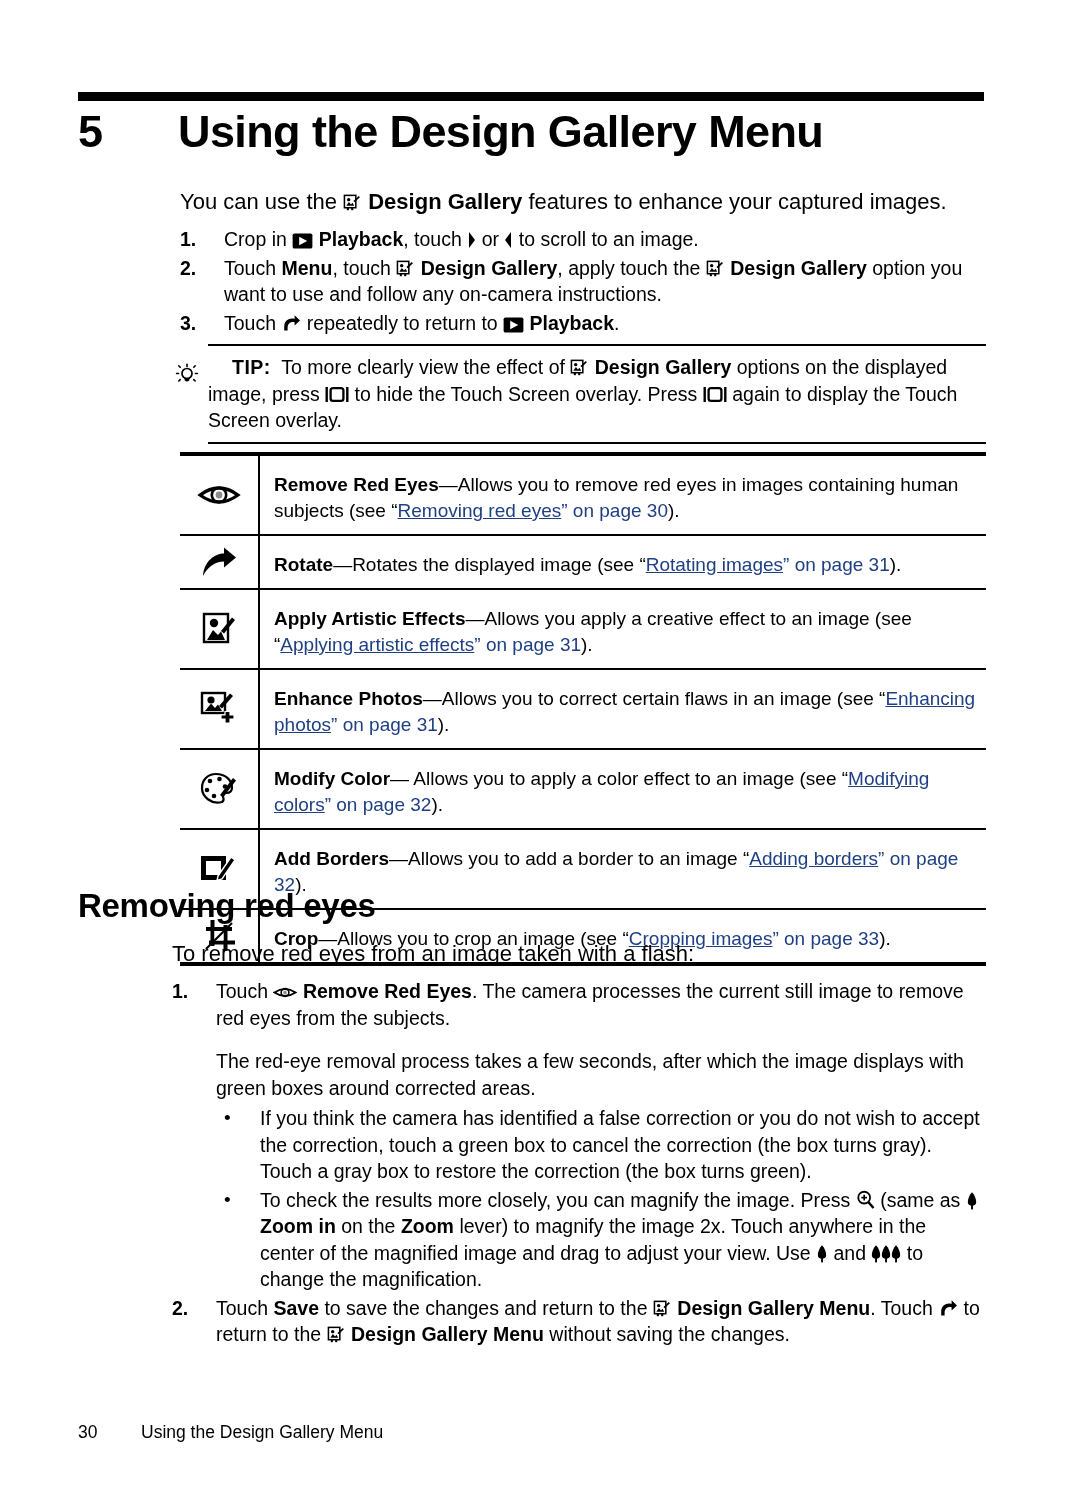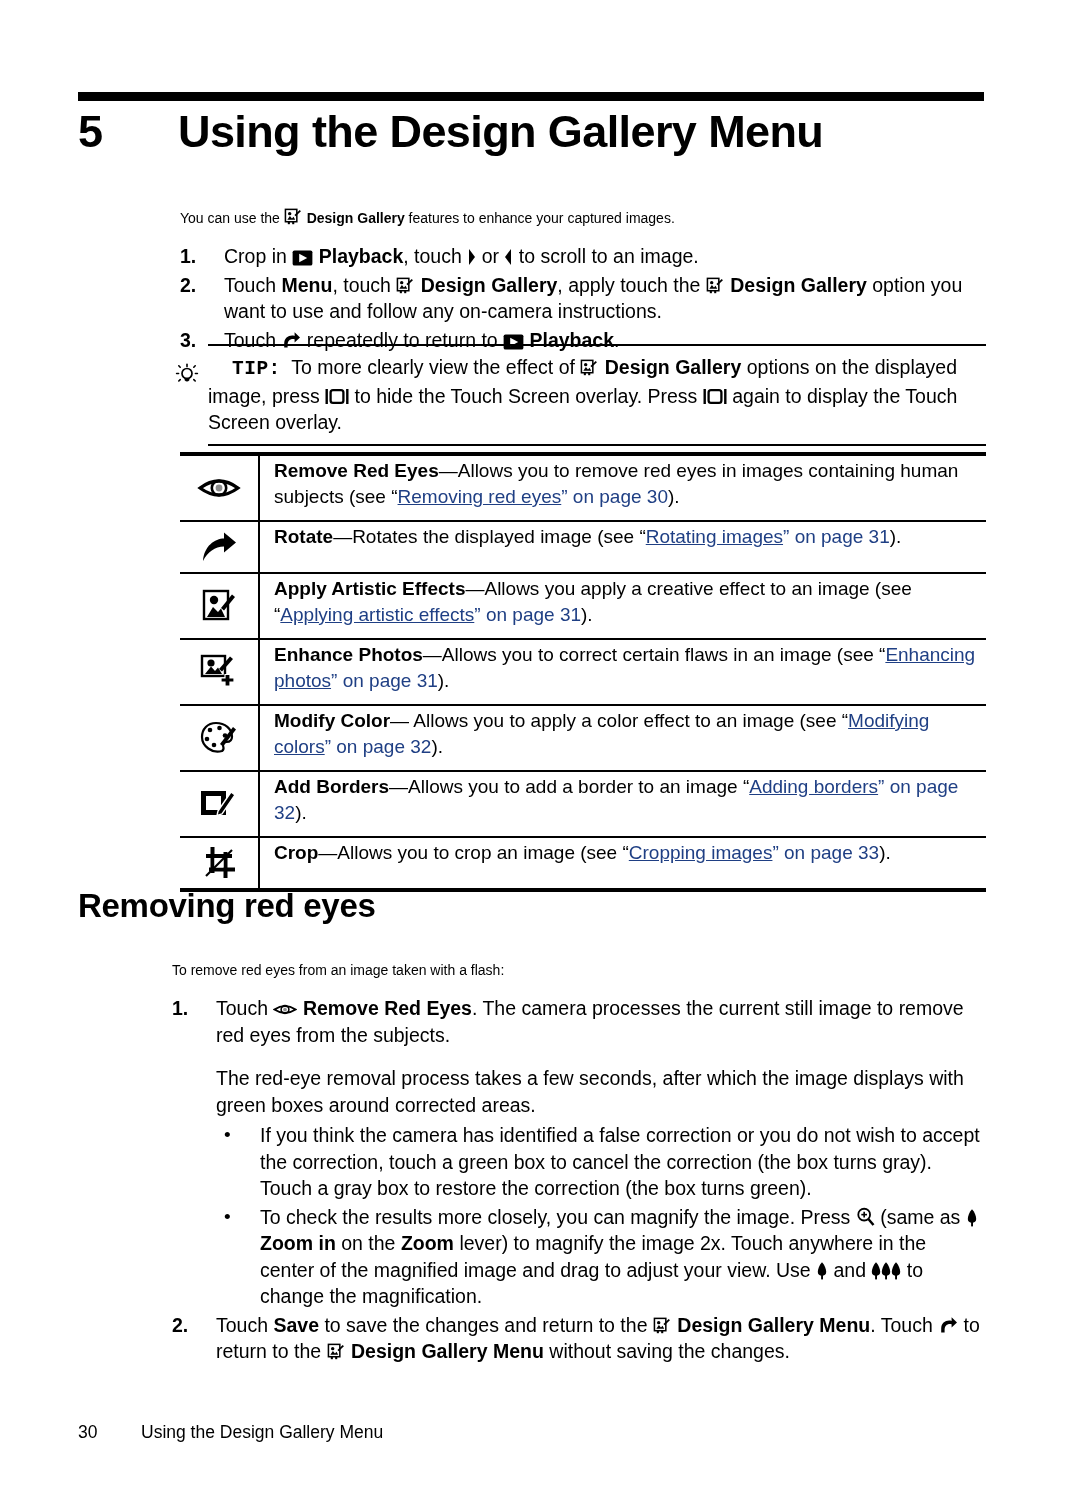--- a/index.html
+++ b/index.html
@@ -55,23 +55,23 @@
   }
 
   
   .body-col {
     position: absolute;
     left: 180px;
     top: 188px;
     width: 805px;
   }
   .para {
-    font-size: 14px;
+    font-size: 22px;
     line-height: 27px;
-    margin: 17px 0 11px 0;
+    margin: 0 0 11px 0;
   }
   b, .b { font-weight: bold; }
 
   ol.steps {
     list-style: none;
     margin: 0;
     padding: 0;
   }
   ol.steps > li {
     position: relative;
@@ -123,21 +123,21 @@
     position: relative;
     padding: 7px 0 8px 0;
     font-size: 19.5px;
     line-height: 26.5px;
   }
   .tip-bulb {
     position: absolute;
     left: -33px;
     top: 10px;
   }
-  .tip-label { letter-spacing: 0.5px; font-family: Liberation Mono, monospace; }
+  .tip-label { letter-spacing: 0.5px; }
 
   
   .feat-table {
     position: absolute;
     left: 180px;
     top: 452px;
     width: 806px;
   }
   .rule-thick { height: 4px; background: #000; width: 100%; }
   .rule-thin  { height: 2px; background: #000; width: 100%; }
@@ -150,21 +150,21 @@
     width: 78px;
     flex: 0 0 78px;
     display: flex;
     align-items: center;
     justify-content: center;
     border-right: 2px solid #000;
     padding: 8px 0;
   }
   .feat-text {
     flex: 1;
-    padding: 2px 4px 10px 14px;
+    padding: 16px 4px 10px 14px;
     font-size: 19px;
     line-height: 26px;
   }
   a.xref, .xref {
     color: #1f3f84;
     text-decoration: underline;
   }
   .pgref { color: #1f3f84; text-decoration: none; }
 
   

